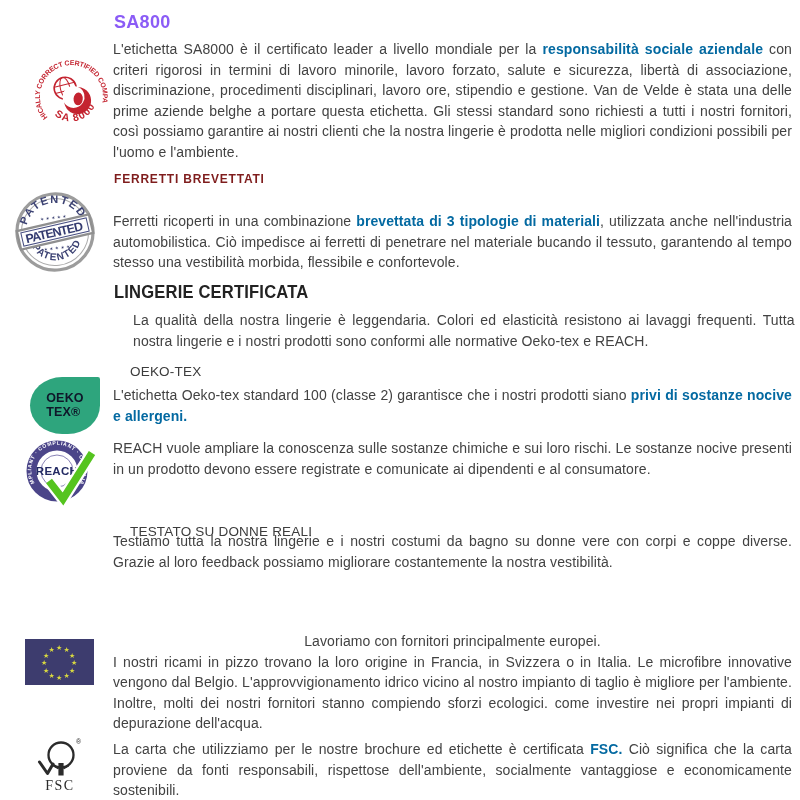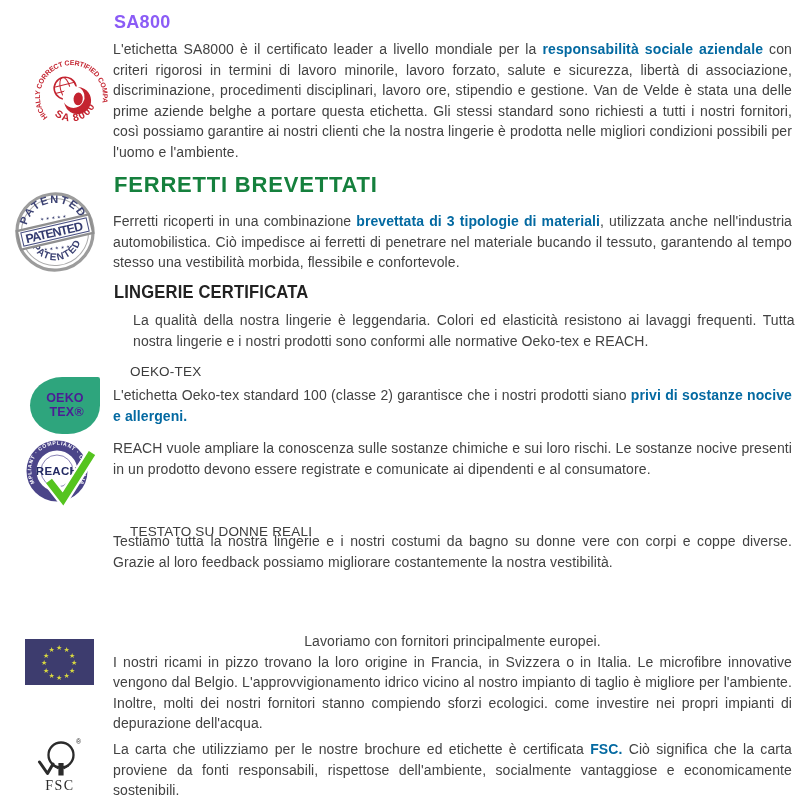--- a/index.html
+++ b/index.html
@@ -6,21 +6,21 @@
   html,body { width:800px; height:800px; background:#ffffff; }
   body { font-family:"Liberation Sans", sans-serif; position:relative; overflow:hidden; }
   .canvas { position:absolute; left:0; top:0; width:800px; height:800px; background:#fff; }
 
   .para { position:absolute; left:113px; width:679px; font-size:14px; line-height:20.5px;
           color:#424242; text-align:justify; letter-spacing:0.1px; }
   .para b { color:#0369a1; }
   .firstline { display:block; text-align:center; }
 
   .h-main  { position:absolute; left:114px; color:#8b5cf6; font-weight:600; font-size:18px; letter-spacing:0.3px; }
-  .h-bold  { position:absolute; left:114px; color:#15803d; font-weight:700; font-size:22px; letter-spacing:0.8px; }
+  .h-bold  { position:absolute; left:114px; color:#7f1d1d; font-weight:700; font-size:12px; letter-spacing:0.8px; }
   .h-cond  { position:absolute; left:114px; color:#222; font-weight:700; font-size:18px; letter-spacing:0.2px;
              transform:scaleX(0.92); transform-origin:0 50%; }
   .lbl     { position:absolute; left:114px; color:#3c3c3c; font-size:13.5px; letter-spacing:0.2px;margin-left:16px; }
 
   .h-sa800    { top:12px; }
   .p-sa       { top:39px; }
   .h-ferretti { top:172px; }
   .p-ferretti { top:211px; }
   .h-lingerie { top:282px; }
   .p-lingerie { top:310px;margin-left:20px; }
@@ -33,22 +33,22 @@
   .p-fsc      { top:739px; }
 
   .logo-sa8000   { position:absolute; left:29px;  top:53px;  width:84px; height:84px; }
   .stamp-patented{ position:absolute; left:6px;   top:190px; width:98px; height:84px; }
   .logo-reach    { position:absolute; left:22px;  top:436px; width:88px; height:76px; }
   .logo-fsc      { position:absolute; left:36px;  top:735px; width:48px; height:58px; }
 
   .oeko-badge { position:absolute; left:30px; top:377px; width:70px; height:57px;
                 background:#2ea57d; border-radius:46% 3% 46% 46% / 50% 4% 50% 50%;
                 display:flex; align-items:center; justify-content:center; }
-  .oeko-text  { color:#4c1d95; font-weight:700; font-size:12.5px; line-height:13.5px;
-                text-align:right; letter-spacing:0.2px; }
+  .oeko-text  { color:#0f172a; font-weight:700; font-size:12.5px; line-height:13.5px;
+                text-align:left; letter-spacing:0.2px; }
   .oeko-text span { display:block; }
 
   .flag-eu { position:absolute; left:25px; top:639px; width:69px; height:46px; background:#3d3c6e; }
   .eu-star { position:absolute; left:50%; top:50%; width:7px; height:7px; margin:-3.5px 0 0 -3.5px; }
   .eu-star::before { content:"★"; display:block; font-size:7px; line-height:7px; color:#d9d93f; }
   .eu-star:nth-child(1)  { transform:rotate(0deg)   translateY(-15px) rotate(0deg); }
   .eu-star:nth-child(2)  { transform:rotate(30deg)  translateY(-15px) rotate(-30deg); }
   .eu-star:nth-child(3)  { transform:rotate(60deg)  translateY(-15px) rotate(-60deg); }
   .eu-star:nth-child(4)  { transform:rotate(90deg)  translateY(-15px) rotate(-90deg); }
   .eu-star:nth-child(5)  { transform:rotate(120deg) translateY(-15px) rotate(-120deg); }

